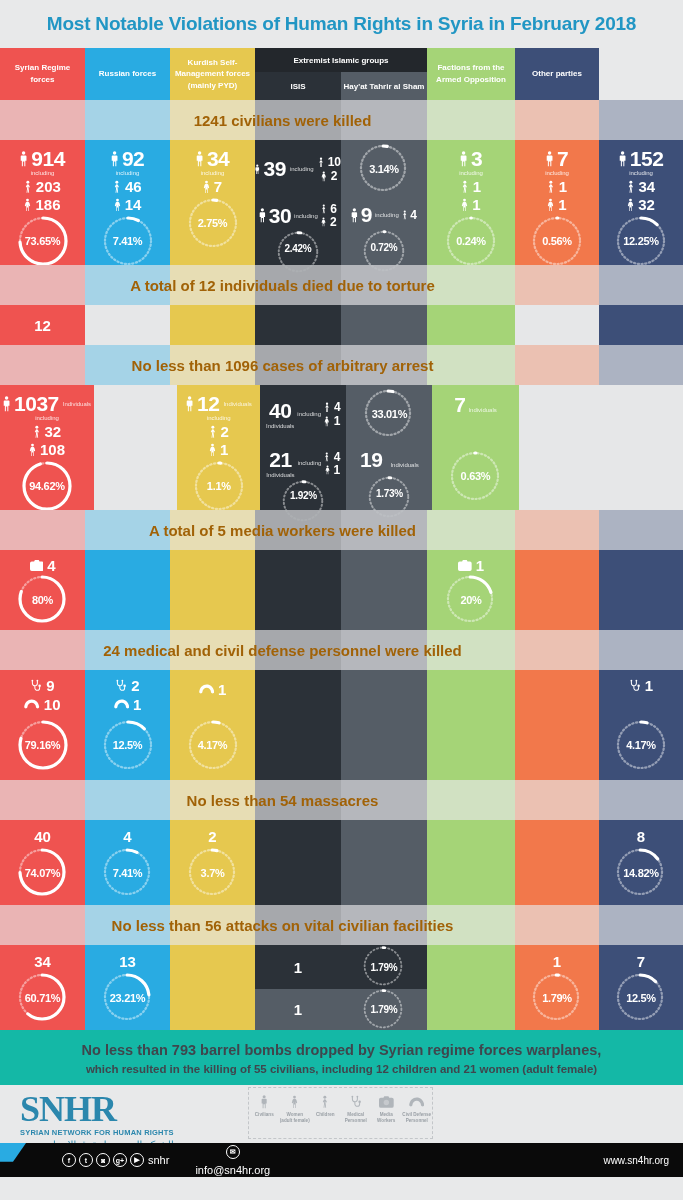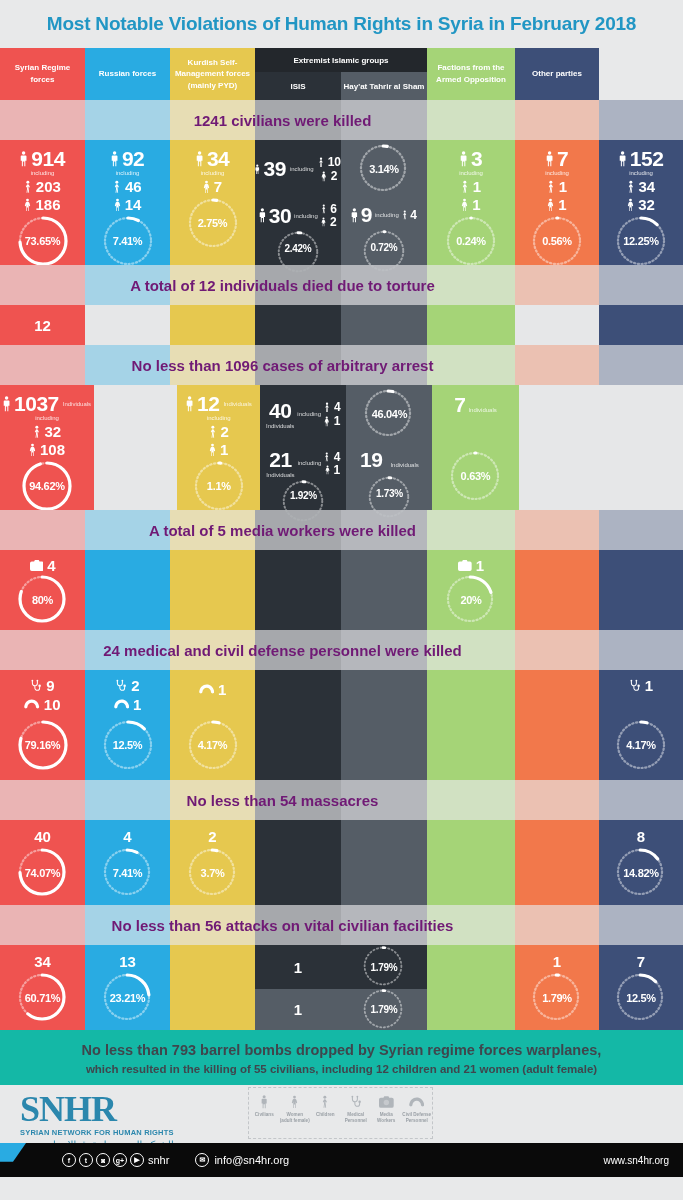--- a/index.html
+++ b/index.html
@@ -58,21 +58,21 @@
   }
   .hdr-isis { width:86px; background:#2b3138; }
   .hdr-hts  { width:86px; background:#555d66; }
 
   
   .banner { position:relative; height:40px; }
   .banner .col { height:40px; opacity:0.35; }
   .banner-text {
     position:absolute; left:0; top:0; width:565px; height:40px;
     display:flex; align-items:center; justify-content:center;
-    font-size:15px; font-weight:bold; color:#701a75;
+    font-size:15px; font-weight:bold; color:#a16207;
     pointer-events:none;
   }
 
   
   .cell {
     position:relative;
     display:flex; flex-direction:column;
     align-items:center;
     color:#fff;
     padding-top:8px;
@@ -149,21 +149,21 @@
     clip-path:polygon(0 0,100% 0,50% 55%,0 55%);
   }
   .social { display:flex; align-items:center; gap:3px; margin-left:62px; }
   .sicon {
     width:14px; height:14px; border-radius:50%;
     border:1.1px solid #fff; color:#fff;
     display:flex; align-items:center; justify-content:center;
     font-size:7px; font-weight:bold;
   }
   .shandle { color:#fff; font-size:11px; margin-left:4px; }
-  .semail { color:#fff; font-size:11px; margin-left:26px; display:flex; align-items:center; gap:5px;}
+  .semail { color:#fff; font-size:11px; margin-left:26px; display:flex; align-items:center; gap:5px;flex-direction:column;}
   .surl { color:#fff; font-size:10px; position:absolute; right:14px; }
 </style>
 </head>
 <body>
 
 <div class="title">Most Notable Violations of Human Rights in Syria in February 2018</div>
 
 <div class="row hdr">
   <div class="col c-regime" style="background:#ef5350">
     <span>Syrian Regime forces</span>
@@ -612,21 +612,21 @@
                 <span class="sm-num">1</span>
               </span>
           </span>
         </div>
         <div style="width:86px;height:58px;background:#555d66;display:flex;align-items:center;justify-content:center;color:#fff">
           <div class="donut">
               <svg width="48" height="48" viewBox="0 0 48 48">
     <circle cx="24" cy="24" r="22" fill="none" stroke="#fff" stroke-opacity="0.45" stroke-width="2.2399999999999998" stroke-dasharray="1.2 2.6" stroke-linecap="round"></circle>
     <circle cx="24" cy="24" r="22" fill="none" stroke="#fff" stroke-width="3.2" stroke-linecap="round" stroke-dasharray="5.045397801665207 133.18467895628567" transform="rotate(-90 24 24)"></circle>
   </svg>
-              <span class="pct">46.04%</span>
+              <span class="pct">33.01%</span>
             </div>
         </div>
       </div>
       <div style="display:flex;height:67px">
         <div style="width:86px;background:#2b3138;color:#fff;display:flex;flex-direction:column;align-items:center;padding-top:5px">
           <div style="display:flex;align-items:center;gap:3px">
             <span style="display:flex;flex-direction:column;align-items:center">
                 <span class="big-num">21</span>
                 <span class="tiny">Individuals</span>
               </span>

